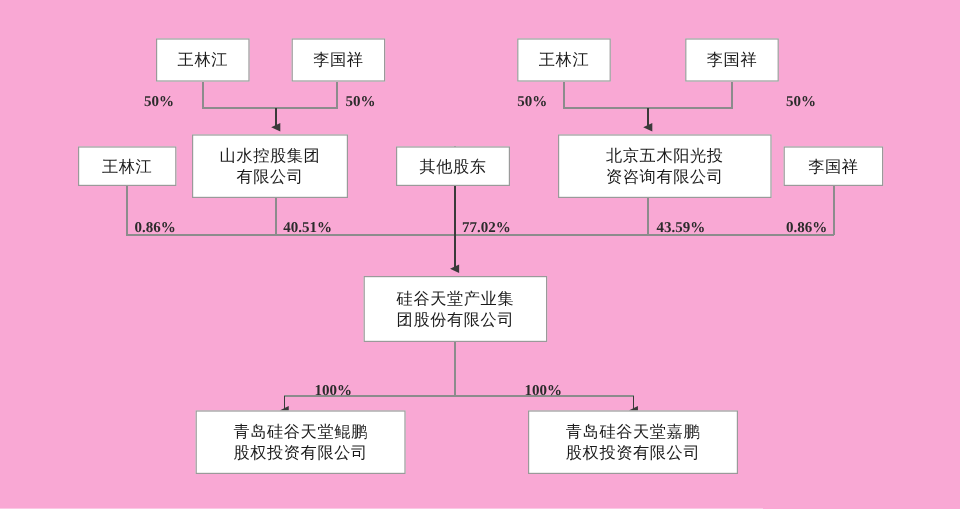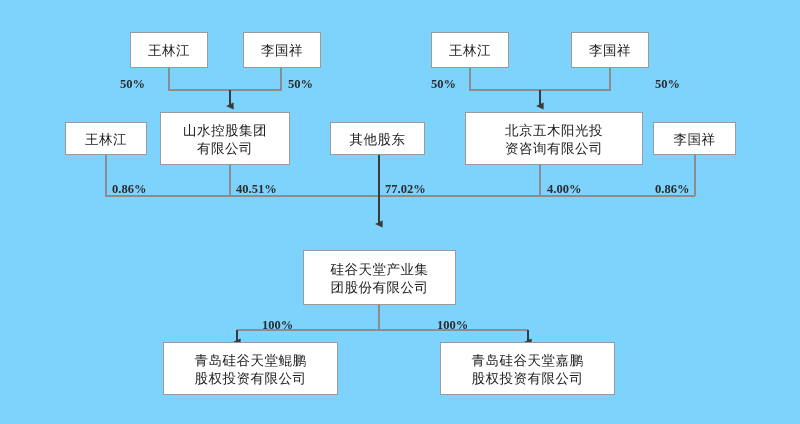--- a/index.html
+++ b/index.html
@@ -4,21 +4,21 @@
 <style>
   html, body {
     margin: 0;
     padding: 0;
     background: #ffffff;
   }
   #canvas {
     position: relative;
     width: 800px;
     height: 424px;
-    background: #7dd3fc;
+    background: #f9a8d4;
     font-family: "DejaVu Sans", "Liberation Sans", sans-serif;
     overflow: hidden;
   }
   #wires {
     position: absolute;
     left: 0;
     top: 0;
     width: 800px;
     height: 424px;
     pointer-events: none;
@@ -123,21 +123,21 @@
 
   <div class="node" style="left:465px; top:112px; width:178px; height:53px;">
     <span class="txt">北京五木阳光投
 资咨询有限公司</span>
   </div>
 
   <div class="node" style="left:653px; top:122px; width:83px; height:33px;">
     <span class="txt">李国祥</span>
   </div>
 
-  <div class="node" style="left:303px; top:230px; width:153px; height:55px;margin-top:20px;">
+  <div class="node" style="left:303px; top:230px; width:153px; height:55px;">
     <span class="txt">硅谷天堂产业集
 团股份有限公司</span>
   </div>
 
   <div class="node" style="left:163px; top:342px; width:175px; height:53px;align-items:center;">
     <span class="txt">青岛硅谷天堂鲲鹏
 股权投资有限公司</span>
   </div>
 
   <div class="node" style="left:440px; top:342px; width:175px; height:53px;">
@@ -152,21 +152,21 @@
   <div class="edge-label" style="left:431px; top:77px;">50%</div>
 
   <div class="edge-label" style="left:655px; top:77px;">50%</div>
 
   <div class="edge-label" style="left:112px; top:182px;">0.86%</div>
 
   <div class="edge-label" style="left:236px; top:182px;">40.51%</div>
 
   <div class="edge-label" style="left:385px; top:182px;">77.02%</div>
 
-  <div class="edge-label" style="left:547px; top:182px;">4.00%</div>
+  <div class="edge-label" style="left:547px; top:182px;">43.59%</div>
 
   <div class="edge-label" style="left:655px; top:182px;">0.86%</div>
 
   <div class="edge-label" style="left:262px; top:318px;">100%</div>
 
   <div class="edge-label" style="left:437px; top:318px;">100%</div>
 
 </div>
 
 </body></html>

